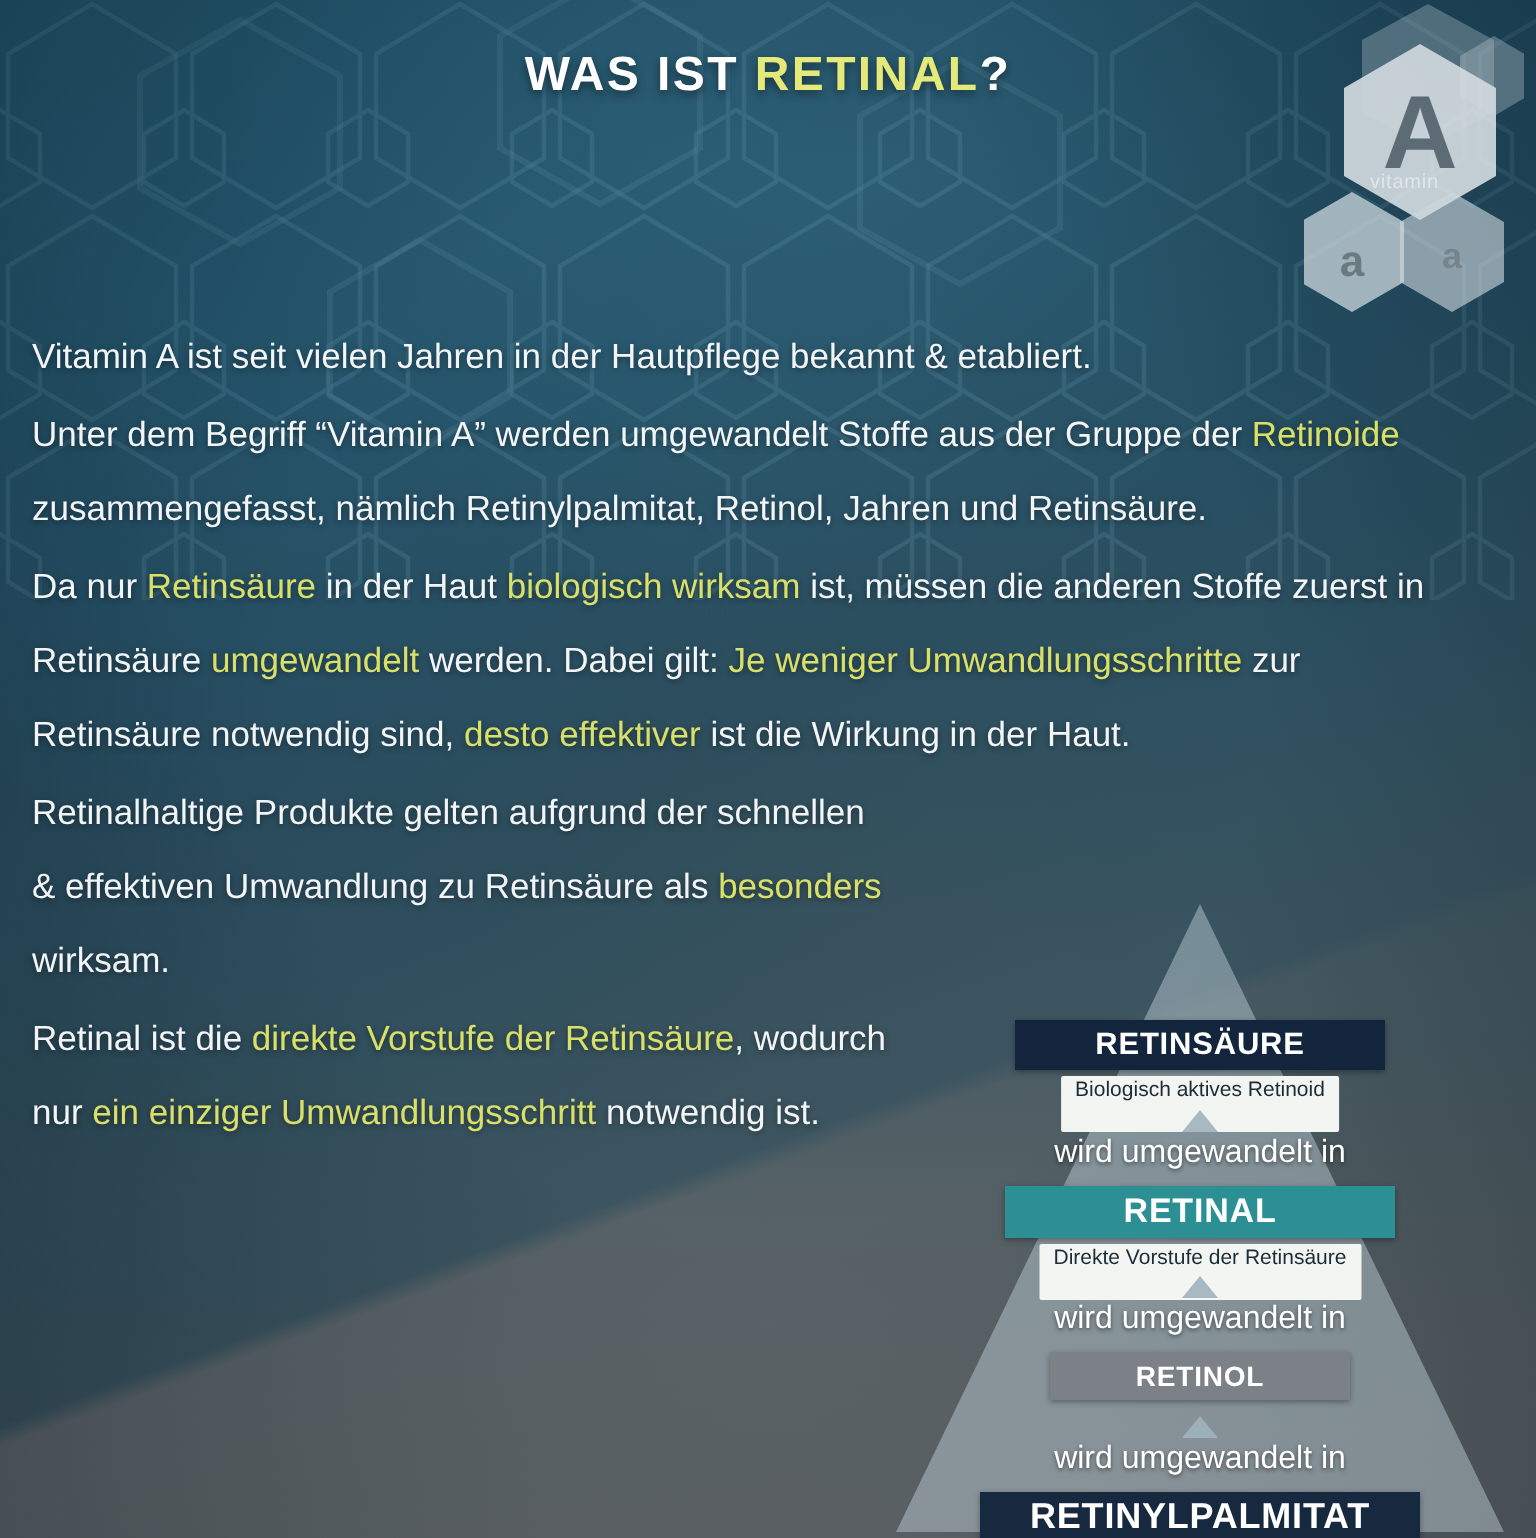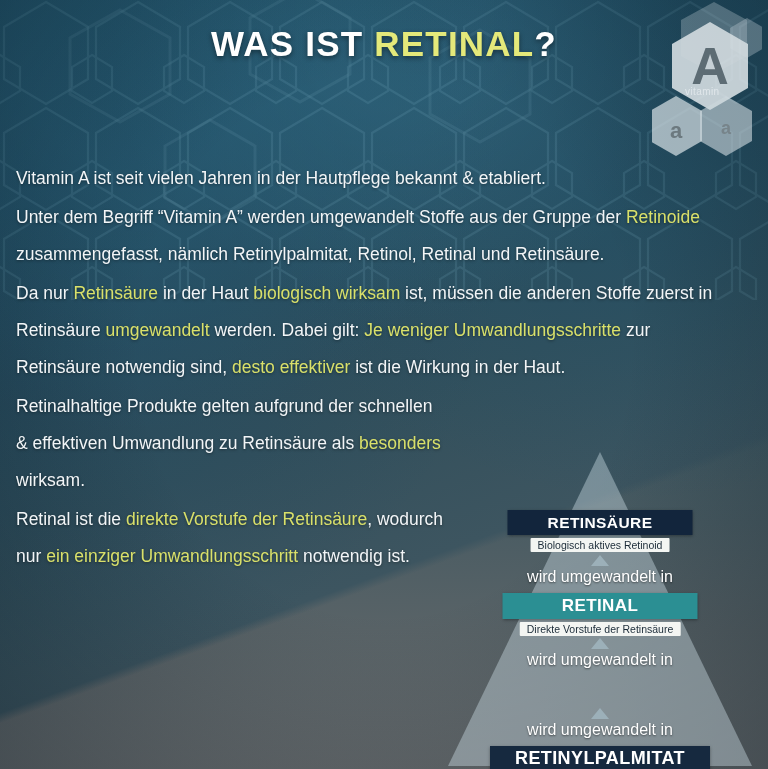--- a/index.html
+++ b/index.html
@@ -43,21 +43,21 @@
     pointer-events: none;
   }
 
   
   #title {
     position: absolute;
     top: 24px;
     left: 0;
     width: 768px;
     text-align: center;
-    font-size: 35px;
+    font-size: 24px;
     font-weight: bold;
     letter-spacing: 1.2px;
     color: #ffffff;
     text-shadow: 0 2px 5px rgba(0,0,0,.45);
   }
   #title .hl { color: #e4e97a; }
 
   
   #logo {
     position: absolute;
@@ -149,21 +149,21 @@
   }
   .caption {
     position: absolute;
     left: 50%;
     transform: translateX(-50%);
     background: #f3f5f2;
     color: #1b2b38;
     font-size: 10.5px;
     text-align: left;
     line-height: 15px;
-    height: 14px;
+    height: 28px;
     border-radius: 1px;
     white-space: nowrap;
     padding: 0 7px;
   }
   .cap-1 { top: 90px; }
   .cap-2 { top: 174px; }
   .arrow-label {
     position: absolute;
     left: 50%;
     transform: translateX(-50%);
@@ -233,21 +233,21 @@
       <text x="74" y="134" font-family="Liberation Sans, sans-serif" font-size="18" font-weight="bold" fill="#77848a" text-anchor="middle">a</text>
     </svg>
     <div class="lbl-vitamin">vitamin</div>
   </div>
 
   <div id="body-text">
     <p>
       <span>Vitamin A ist seit vielen Jahren in der Hautpflege bekannt &amp; etabliert.</span>
     </p>
     <p>
-      <span>Unter dem Begriff “Vitamin A” werden umgewandelt Stoffe aus der Gruppe der </span><span class="hl">Retinoide</span><span> zusammengefasst, nämlich Retinylpalmitat, Retinol, Retinal und Retinsäure.</span>
+      <span>Unter dem Begriff “Vitamin A” werden umgewandelt Stoffe aus der Gruppe der </span><span class="hl">Retinoide</span><span> zusammengefasst, nämlich Retinylpalmitat, Retinol, Jahren und Retinsäure.</span>
     </p>
     <p>
       <span>Da nur </span><span class="hl">Retinsäure</span><span> in der Haut </span><span class="hl">biologisch wirksam</span><span> ist, müssen die anderen Stoffe zuerst in Retinsäure </span><span class="hl">umgewandelt</span><span> werden. Dabei gilt: </span><span class="hl">Je weniger Umwandlungsschritte</span><span> zur Retinsäure notwendig sind, </span><span class="hl">desto effektiver</span><span> ist die Wirkung in der Haut.</span>
     </p>
     <p class="para-narrow">
       <span>Retinalhaltige Produkte gelten aufgrund der schnellen &amp; effektiven Umwandlung zu Retinsäure als </span><span class="hl">besonders</span><span> wirksam.</span>
     </p>
     <p class="para-narrow">
       <span>Retinal ist die </span><span class="hl">direkte Vorstufe der Retinsäure</span><span>, wodurch nur </span><span class="hl">ein einziger Umwandlungsschritt</span><span> notwendig ist.</span>
     </p>
@@ -263,20 +263,21 @@
 
     <div class="tri tri-1"></div>
     <div class="arrow-label al-1">wird umgewandelt in</div>
 
     <div class="band band-retinal">RETINAL</div>
     <div class="caption cap-2">Direkte Vorstufe der Retinsäure</div>
 
     <div class="tri tri-2"></div>
     <div class="arrow-label al-2">wird umgewandelt in</div>
 
+    <div class="band band-retinol">RETINOL</div>
 
     <div class="tri tri-3"></div>
     <div class="arrow-label al-3">wird umgewandelt in</div>
 
     <div class="band band-palmitat">RETINYLPALMITAT</div>
   </div>
 
 </div>
 
 </body></html>

